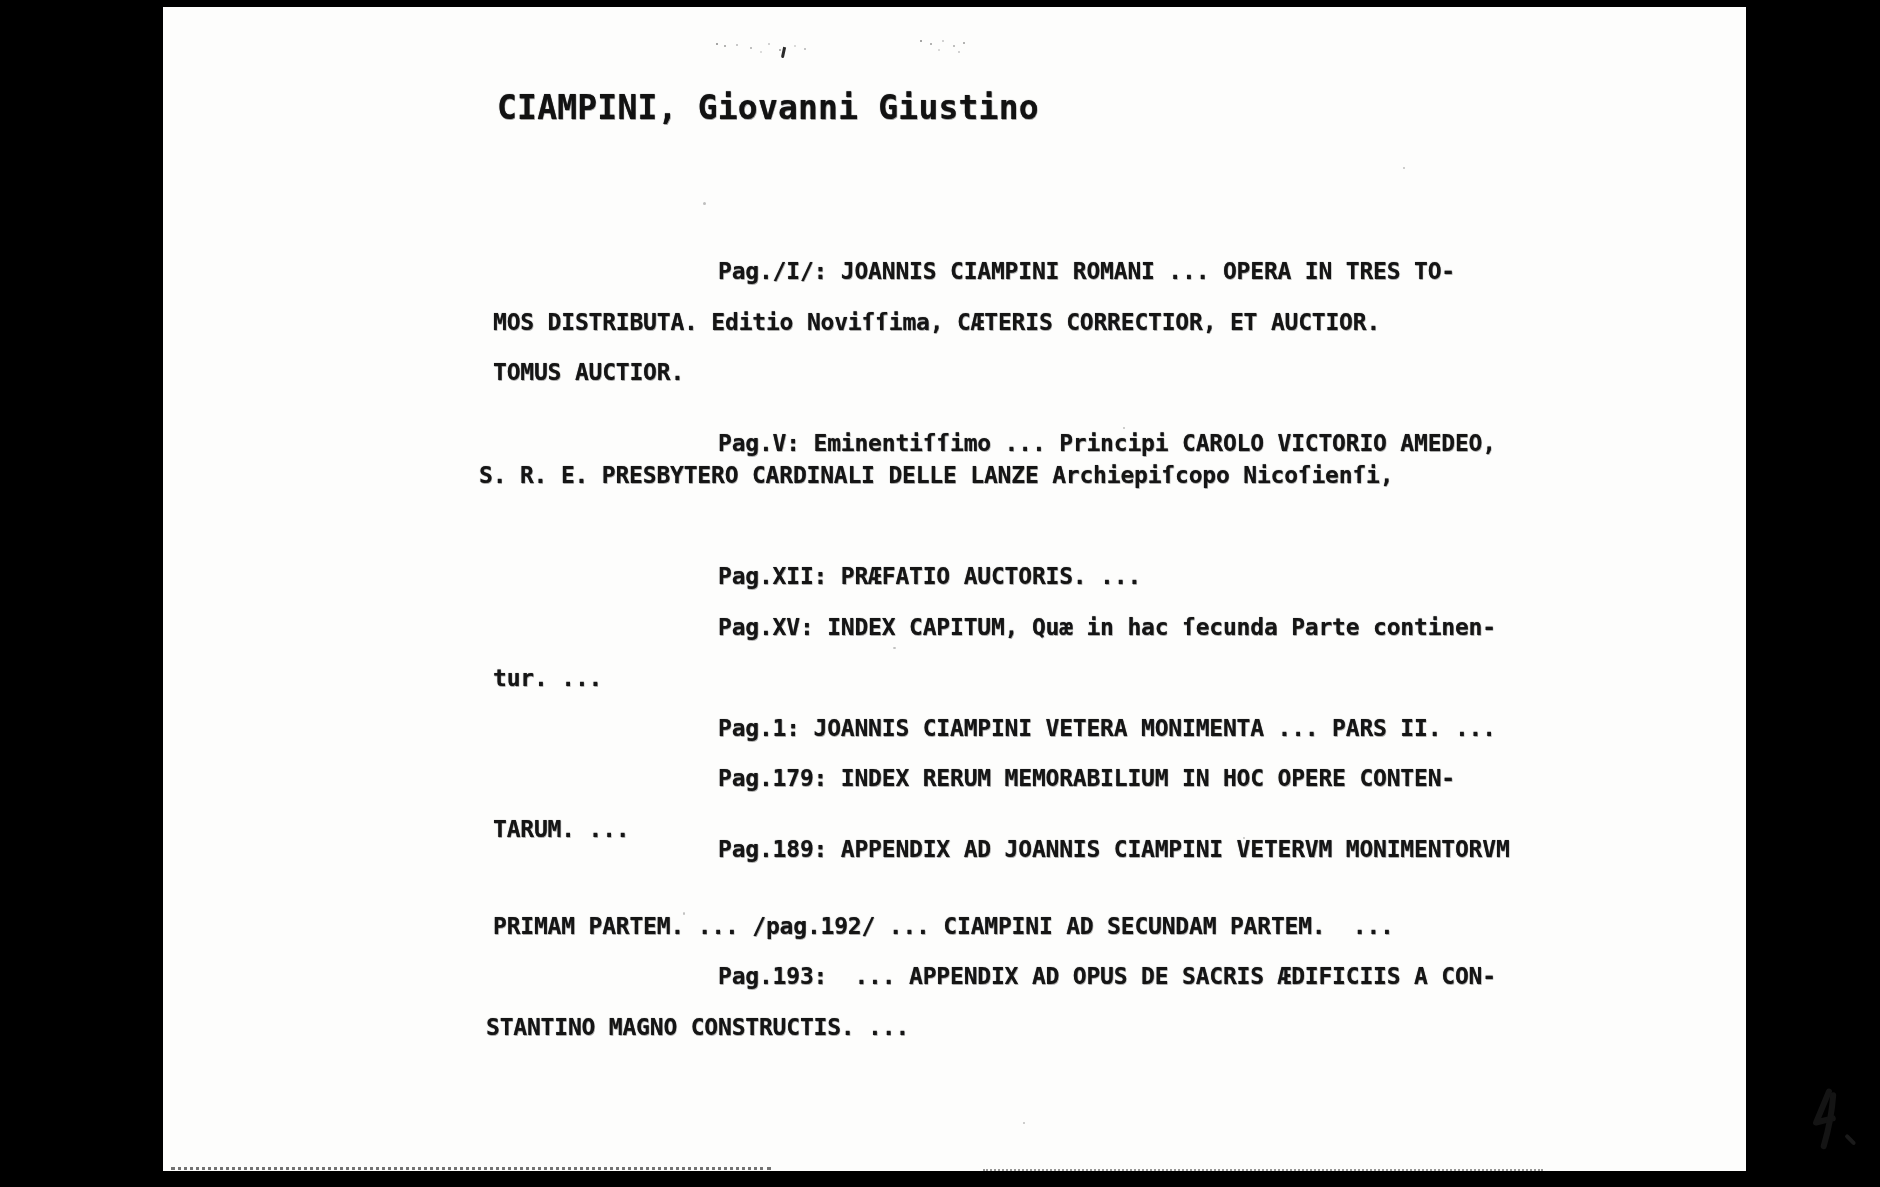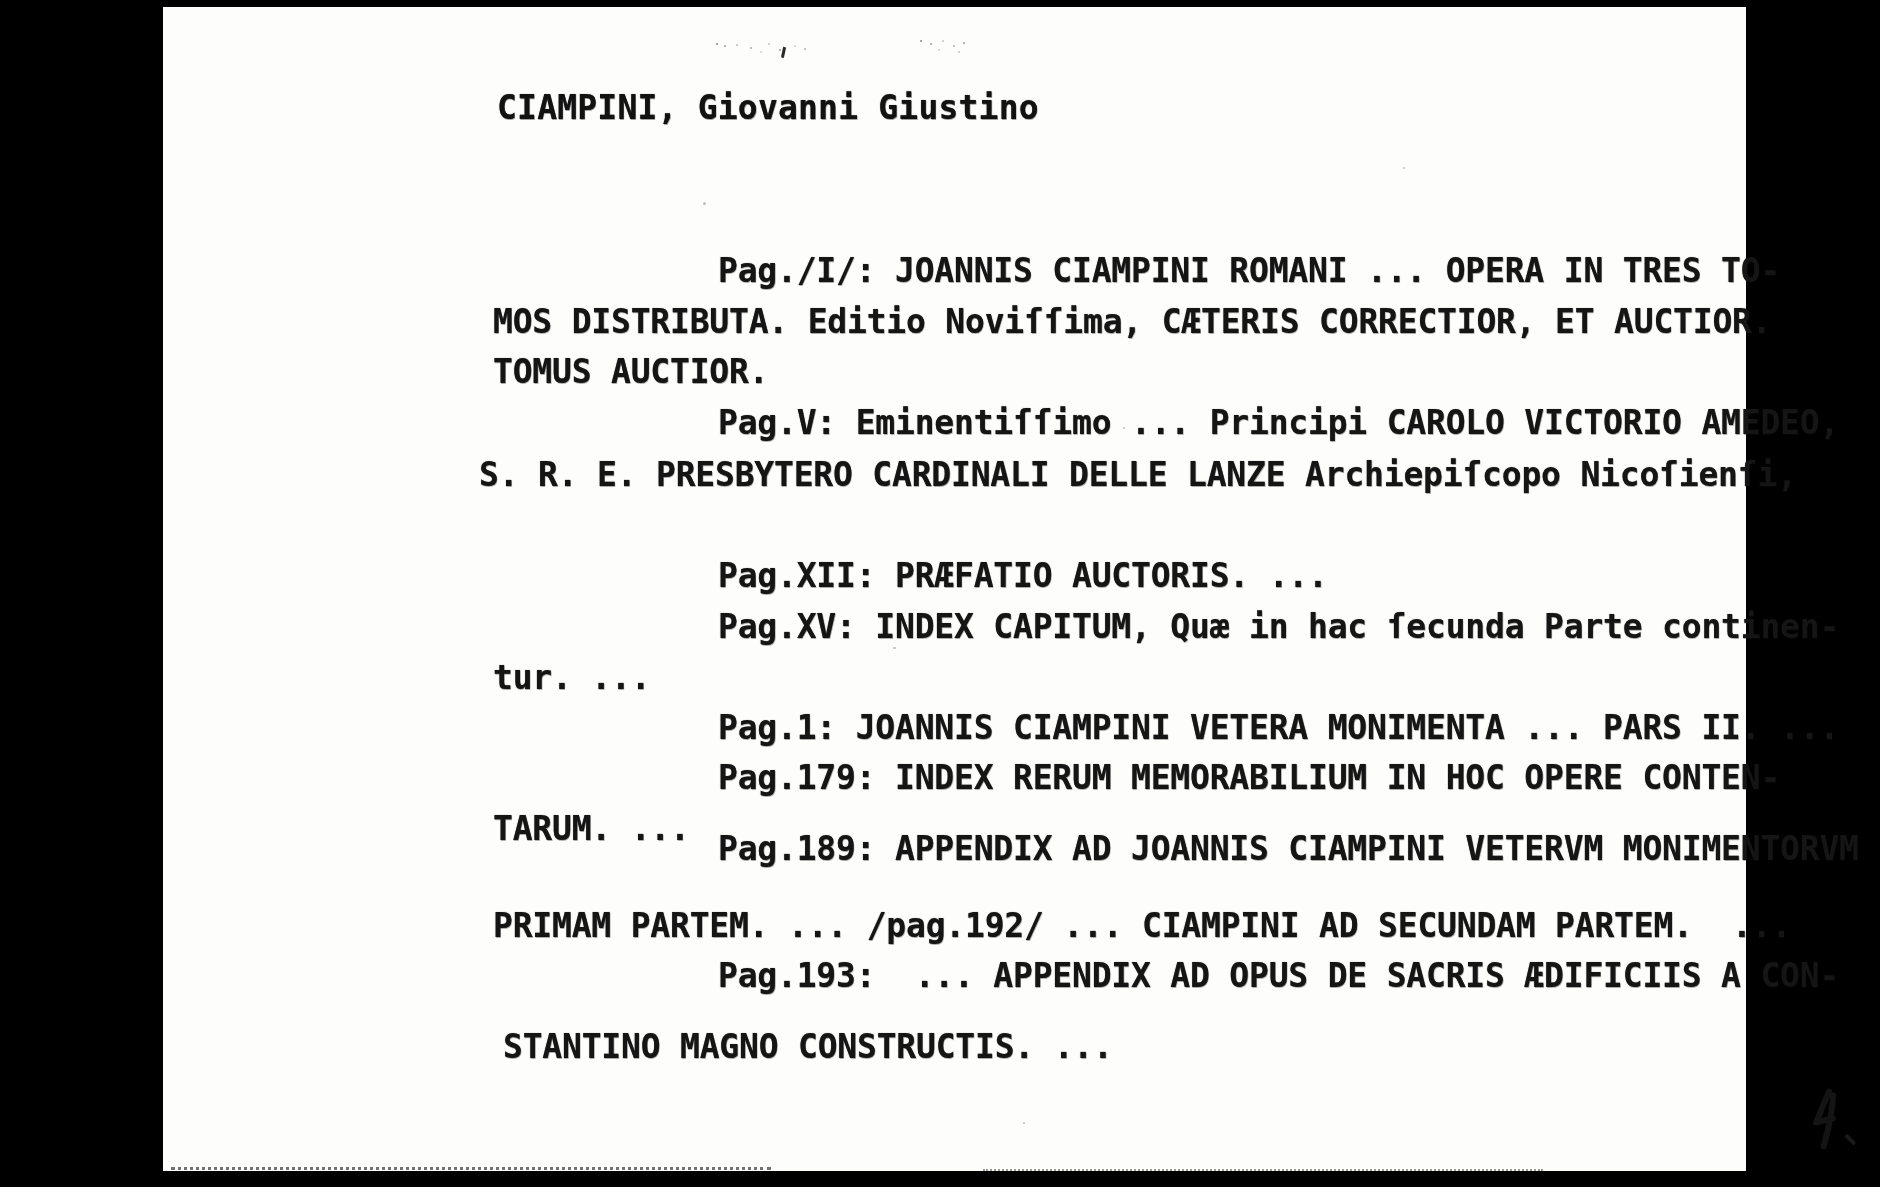--- a/index.html
+++ b/index.html
@@ -34,33 +34,33 @@
     line-height: 38px;
     font-weight: 700;
     color: #121212;
     letter-spacing: 0.2px;
     white-space: pre;
     text-shadow: 0 0 1px rgba(0,0,0,0.6), 0.6px 0.6px 0 rgba(20,20,20,0.35);
     filter: blur(0.25px);
   }
   .tw {
     position: absolute;
-    font-size: 33px;
+    font-size: 23px;
     line-height: 38px;
     font-weight: 700;
     color: #151515;
     white-space: pre;
     letter-spacing: -0.2px;
     text-shadow: 0 0 1px rgba(0,0,0,0.55), 0.6px 0.6px 0 rgba(20,20,20,0.3);
     filter: blur(0.25px);
   }
   .indent { left: 555px; }
   .flush  { left: 330px; }
   .flush-a { left: 316px; }
-  .flush-b { left: 340px; margin-top: 20px; }
+  .flush-b { left: 323px; }
   
   .smudge {
     position: absolute;
     width: 2px; height: 2px;
     background: rgba(40,40,40,0.55);
     border-radius: 50%;
   }
   .smudge-cluster-1 {
     left: 553px; top: 36px;
     box-shadow: 8px 2px 0 rgba(60,60,60,.5), 20px 1px 0 rgba(80,80,80,.4),
@@ -116,21 +116,21 @@
 
     <span class="smudge smudge-cluster-1"></span>
     <span class="comma-mark"></span>
     <span class="smudge smudge-cluster-2"></span>
 
     <div class="heading">CIAMPINI, Giovanni Giustino</div>
 
     <div class="tw indent" style="top:245px">Pag./I/: JOANNIS CIAMPINI ROMANI ... OPERA IN TRES TO-</div>
     <div class="tw flush" style="top:296px">MOS DISTRIBUTA. Editio Noviſſima, CÆTERIS CORRECTIOR, ET AUCTIOR.</div>
     <div class="tw flush" style="top:346px">TOMUS AUCTIOR.</div>
-    <div class="tw indent" style="top:397px">Pag.V: Eminentiſſimo ... Principi CAROLO VICTORIO AMEDEO,</div>
+    <div class="tw indent" style="top:417px">Pag.V: Eminentiſſimo ... Principi CAROLO VICTORIO AMEDEO,</div>
     <div class="tw flush-a" style="top:449px">S. R. E. PRESBYTERO CARDINALI DELLE LANZE Archiepiſcopo Nicoſienſi,</div>
     <div class="tw indent" style="top:550px">Pag.XII: PRÆFATIO AUCTORIS. ...</div>
     <div class="tw indent" style="top:601px">Pag.XV: INDEX CAPITUM, Quæ in hac ſecunda Parte continen-</div>
     <div class="tw flush" style="top:652px">tur. ...</div>
     <div class="tw indent" style="top:702px">Pag.1: JOANNIS CIAMPINI VETERA MONIMENTA ... PARS II. ...</div>
     <div class="tw indent" style="top:752px">Pag.179: INDEX RERUM MEMORABILIUM IN HOC OPERE CONTEN-</div>
     <div class="tw flush" style="top:803px">TARUM. ...</div>
     <div class="tw indent" style="top:823px">Pag.189: APPENDIX AD JOANNIS CIAMPINI VETERVM MONIMENTORVM</div>
     <div class="tw flush" style="top:900px">PRIMAM PARTEM. ... /pag.192/ ... CIAMPINI AD SECUNDAM PARTEM.  ...</div>
     <div class="tw indent" style="top:950px">Pag.193:  ... APPENDIX AD OPUS DE SACRIS ÆDIFICIIS A CON-</div>

